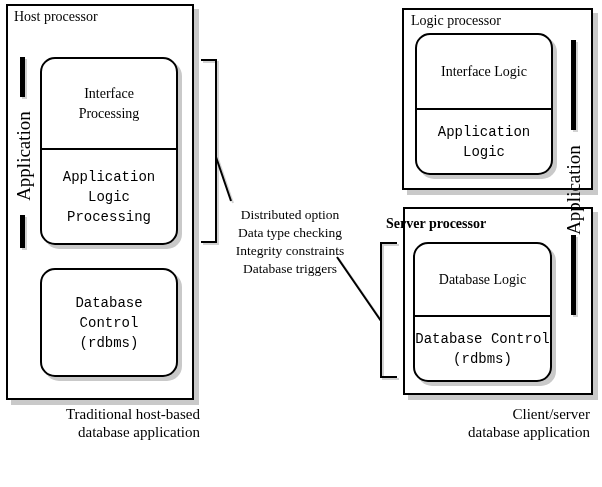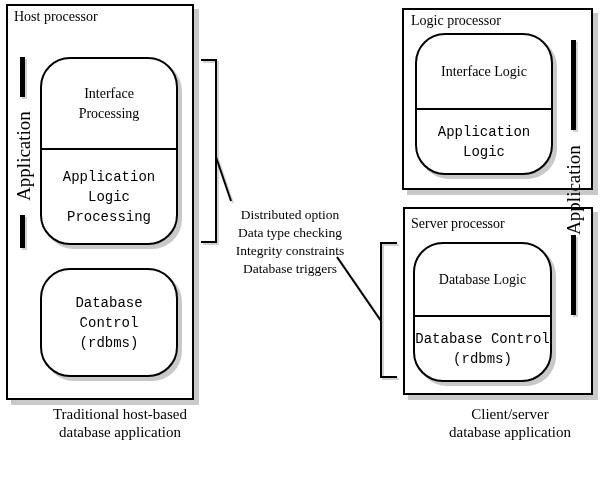--- a/index.html
+++ b/index.html
@@ -21,21 +21,21 @@
   .proc-title{
     position:absolute;
     font-size:14px;
     line-height:16px;
     white-space:nowrap;
   }
   
   .unit{
     position:absolute;
     border:2px solid #000;
-    border-radius:30px;
+    border-radius:15px;
     background:#ffffff;
     box-shadow:4px 4px 0 #c9c9c9;
     display:flex;
     flex-direction:column;
     overflow:hidden;
   }
   .unit .cell{
     display:flex;
     flex-direction:column;
     align-items:center;
@@ -66,24 +66,23 @@
     left:190px;top:174px;width:200px;
     text-align:center;
     font-size:13.5px;
     line-height:18px;
     margin-top:32px;
   }
   
   .caption{
     position:absolute;
     width:200px;
-    text-align:center;
+    text-align:right;
     font-size:15px;
     line-height:18px;
-    margin-left:20px;
   }
   
   #connectors{
     position:absolute;
     left:0;top:0;
     pointer-events:none;
   }
 </style>
 </head>
 <body>
@@ -126,21 +125,21 @@
   <div class="unit" style="left:415px;top:33px;width:134px;height:138px;">
     <div class="cell top" style="height:73px;flex:none;">
       <div>Interface Logic</div>
     </div>
     <div class="cell fill">
       <div>Application Logic</div>
     </div>
   </div>
 
   <div class="proc-box" style="left:403px;top:207px;width:186px;height:184px;"></div>
-  <div class="proc-title" style="left:411px;top:216px;">Server processor</div>
+  <div class="proc-title" style="left:386px;top:216px;font-weight:bold;">Server processor</div>
 
   <div class="unit" style="left:413px;top:242px;width:135px;height:136px;">
     <div class="cell top" style="height:71px;flex:none;">
       <div>Database Logic</div>
     </div>
     <div class="cell fill">
       <div>Database Control</div>
       <div>(rdbms)</div>
     </div>
   </div>

